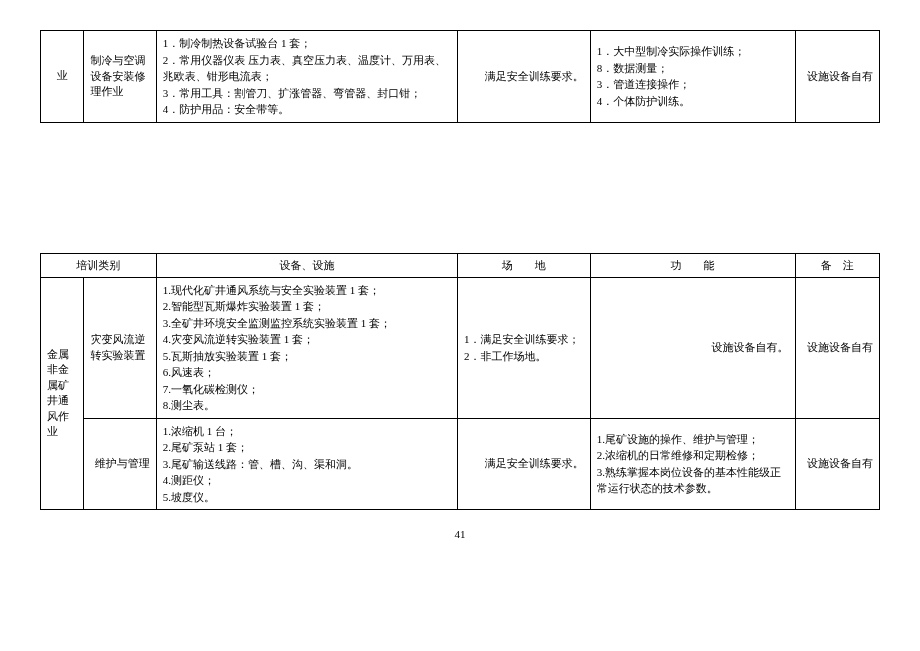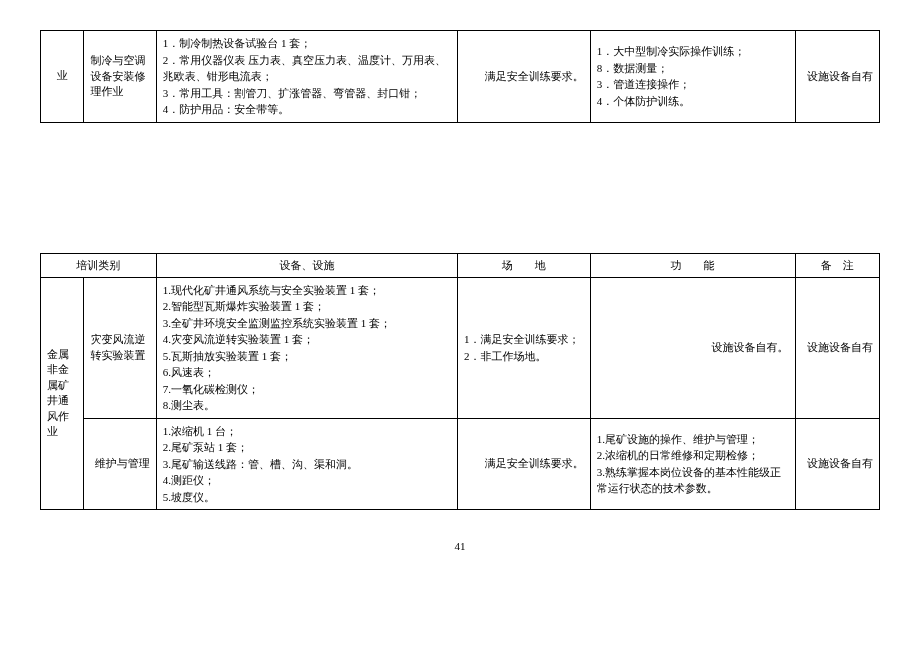--- a/index.html
+++ b/index.html
@@ -34,21 +34,21 @@
     .vcol {
       text-align: left;
       letter-spacing: 0;
       line-height: 1.4;
       word-break: break-all;
     }
     .list { line-height: 1.5; text-align: left; }
     .ctr { text-align: right; }
     .header-row td { text-align: center; font-weight: normal; }
     .gap { height: 130px; }
-    .page-number { text-align: center; margin-top: 30px; font-size: 11px; }
+    .page-number { text-align: center; margin-top: 18px; font-size: 11px; }
   </style>
 </head>
 <body>
 
 <table>
   <colgroup>
     <col class="col-a">
       <col class="col-b">
       <col class="col-c">
       <col class="col-d">

